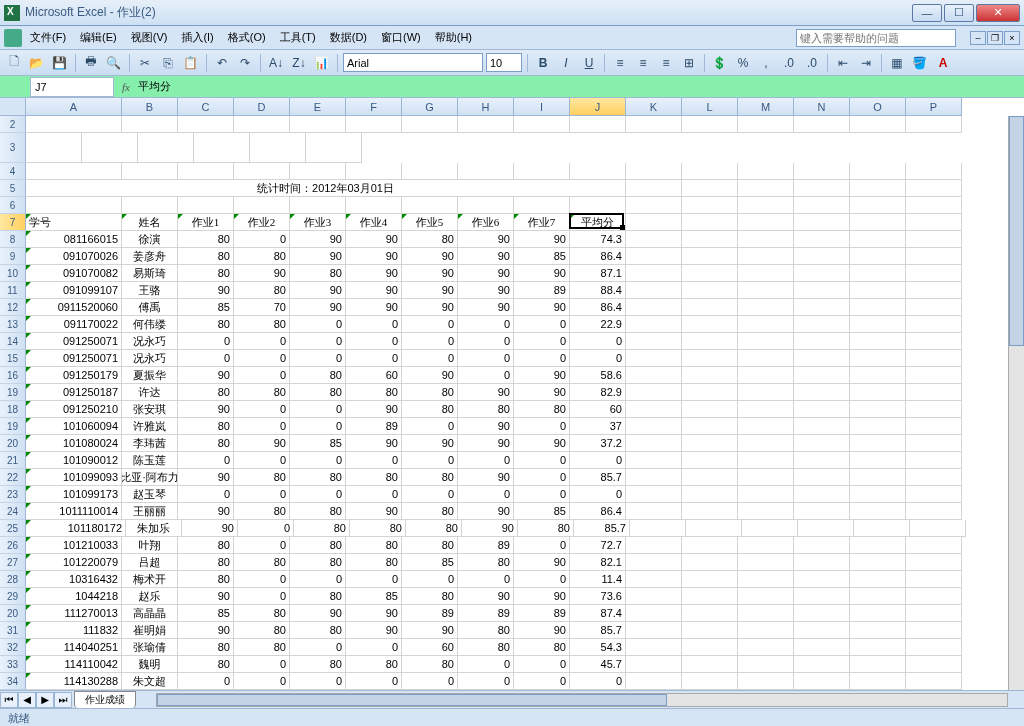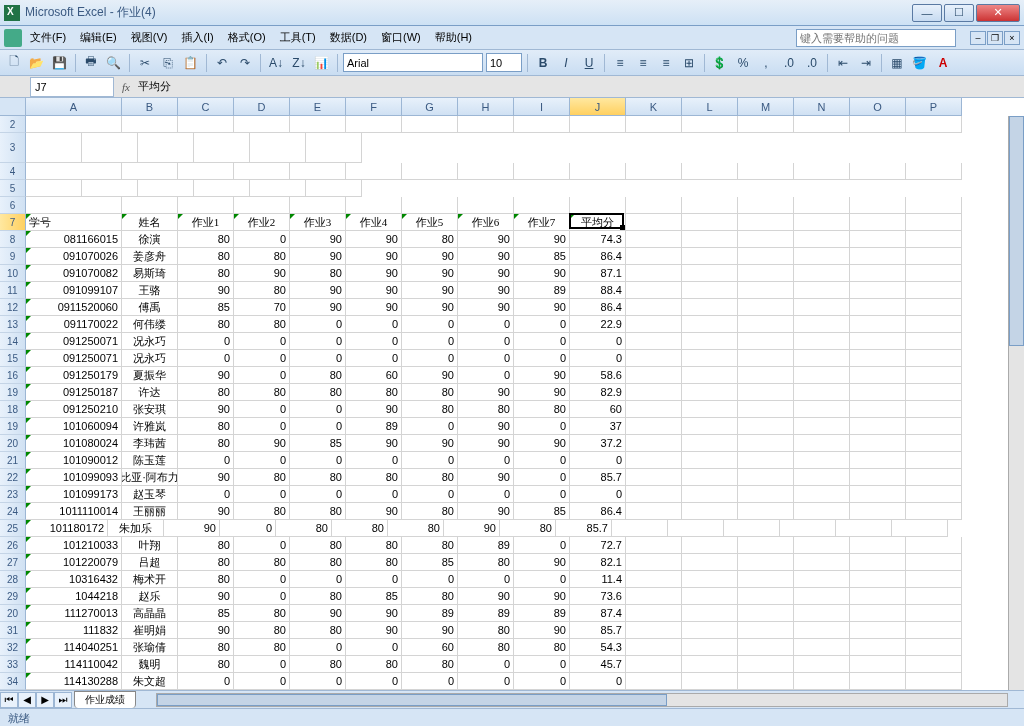--- a/index.html
+++ b/index.html
@@ -16,21 +16,21 @@
 .menubar span { padding:2px 6px; cursor:pointer; }
 .helpbox { margin-left:auto; margin-right:8px; }
 .helpbox input { width:160px; height:18px; font-size:11px; color:#888; padding:0 3px; border:1px solid #7a9ec6; }
 .mdictrls { display:flex; gap:1px; margin-left:4px; margin-right:4px; }
 .mdictrls div { width:16px; height:14px; border:1px solid #7a9ec6; background:#d6e5f5; font-size:9px; display:flex; align-items:center; justify-content:center; cursor:pointer; }
 .toolbar { height:26px; background:linear-gradient(#e1ecf8,#c9ddf2); display:flex; align-items:center; padding:0 4px; gap:3px; border-bottom:1px solid #a0b8d4; }
 .tbtn { width:20px; height:20px; border:1px solid transparent; display:flex; align-items:center; justify-content:center; cursor:pointer; color:#2a4a6a; font-size:12px; }
 .tsep { width:1px; height:18px; background:#a0b8d4; margin:0 2px; }
 .fontsel { width:140px; height:19px; border:1px solid #7a9ec6; background:#fff; font-size:11px; padding:0 3px; }
 .sizesel { width:36px; height:19px; border:1px solid #7a9ec6; background:#fff; font-size:11px; padding:0 3px; }
-.fbar { height:22px; display:flex; align-items:center; border-bottom:1px solid #a0b8d4; background:#e5e5e5; }
+.fbar { height:22px; display:flex; align-items:center; border-bottom:1px solid #a0b8d4; background:#86efac; }
 .namebox { width:84px; height:20px; border:1px solid #a0b8d4; margin:0 2px 0 30px; font-size:11px; padding:1px 4px; background:#fff; }
 .fbar .fx { padding:0 6px; font-style:italic; font-family:serif; color:#555; }
 .fbar .fval { flex:1; padding:0 2px; }
 .gridwrap { position:relative; height:592px; overflow:hidden; display:flex; }
 .corner { width:26px; height:18px; background:#d6e5f5; border-right:1px solid #9cb6d4; border-bottom:1px solid #9cb6d4; position:absolute; left:0; top:0; z-index:3; }
 .colhdrs { position:absolute; left:26px; top:0; height:18px; display:flex; z-index:2; background:#d6e5f5; }
 .colhdrs div { border-right:1px solid #9cb6d4; border-bottom:1px solid #9cb6d4; display:flex; align-items:center; justify-content:center; font-size:11px; color:#3b5a82; background:linear-gradient(#e8f1fb,#d0e1f3); }
 .colhdrs div.act { background:linear-gradient(#ffe8a0,#ffd060); }
 .rowhdrs { position:absolute; left:0; top:18px; width:26px; z-index:2; }
 .rowhdrs div { height:17px; border-right:1px solid #9cb6d4; border-bottom:1px solid #c4d4e6; display:flex; align-items:center; justify-content:center; font-size:10px; color:#3b5a82; background:linear-gradient(90deg,#e8f1fb,#d0e1f3); }
@@ -54,21 +54,21 @@
 .hscroll .thumb { position:absolute; left:0; top:0; width:60%; height:100%; background:#c4d4e6; border:1px solid #7a9ec6; }
 .status { height:18px; background:#d6e5f5; border-top:1px solid #a0b8d4; padding:2px 8px; font-size:11px; color:#3b5a82; }
 .vscroll { position:absolute; right:0; top:18px; bottom:0; width:16px; background:#e4e4e4; border-left:1px solid #aaa; }
 .vscroll .thumb { position:absolute; top:0; left:0; width:100%; height:40%; background:#c4d4e6; border:1px solid #7a9ec6; }
 </style>
 </head>
 <body>
 
 <div class="titlebar">
   <div class="xlico"></div>
-  <span class="txt"><span>Microsoft Excel</span> - <span>作业(4)</span></span>
+  <span class="txt"><span>Microsoft Excel</span> - <span>作业(2)</span></span>
   <div class="winctrls">
     <div>—</div>
     <div>☐</div>
     <div class="close">✕</div>
   </div>
 </div>
 
 <div class="menubar">
   <div class="mico"></div>
   <span>文件(F)</span>
@@ -241,20 +241,21 @@
         <div class="cell" style="width: 56px;"></div>
         <div class="cell" style="width: 56px;"></div>
         <div class="cell" style="width: 56px;"></div>
         <div class="cell" style="width: 56px;"></div>
         <div class="cell" style="width: 56px;"></div>
         <div class="cell" style="width: 56px;"></div>
         <div class="cell" style="width: 56px;"></div>
         <div class="cell" style="width: 56px;"></div>
       </div>
       <div class="row">
+        <div class="cell ctr" style="width: 600px;">统计时间：2012年03月01日</div>
         <div class="cell" style="width: 56px;"></div>
         <div class="cell" style="width: 56px;"></div>
         <div class="cell" style="width: 56px;"></div>
         <div class="cell" style="width: 56px;"></div>
         <div class="cell" style="width: 56px;"></div>
         <div class="cell" style="width: 56px;"></div>
       </div>
       <div class="row">
         <div class="cell" style="width: 96px;"></div>
         <div class="cell" style="width: 56px;"></div>
@@ -591,21 +592,21 @@
         <div class="cell rt" style="width: 56px;">85</div>
         <div class="cell rt" style="width: 56px;">86.4</div>
         <div class="cell" style="width: 56px;"></div>
         <div class="cell" style="width: 56px;"></div>
         <div class="cell" style="width: 56px;"></div>
         <div class="cell" style="width: 56px;"></div>
         <div class="cell" style="width: 56px;"></div>
         <div class="cell" style="width: 56px;"></div>
       </div>
       <div class="row">
-        <div class="cell rt" style="width: 82px; position: relative;">101180172<div class="marker"></div></div>
+        <div class="cell rt" style="width: 100px; position: relative;">101180172<div class="marker"></div></div>
         <div class="cell ctr" style="width: 56px;">朱加乐</div>
         <div class="cell rt" style="width: 56px;">90</div>
         <div class="cell rt" style="width: 56px;">0</div>
         <div class="cell rt" style="width: 56px;">80</div>
         <div class="cell rt" style="width: 56px;">80</div>
         <div class="cell rt" style="width: 56px;">80</div>
         <div class="cell rt" style="width: 56px;">90</div>
         <div class="cell rt" style="width: 56px;">80</div>
         <div class="cell rt" style="width: 56px;">85.7</div>
         <div class="cell" style="width: 56px;"></div>

